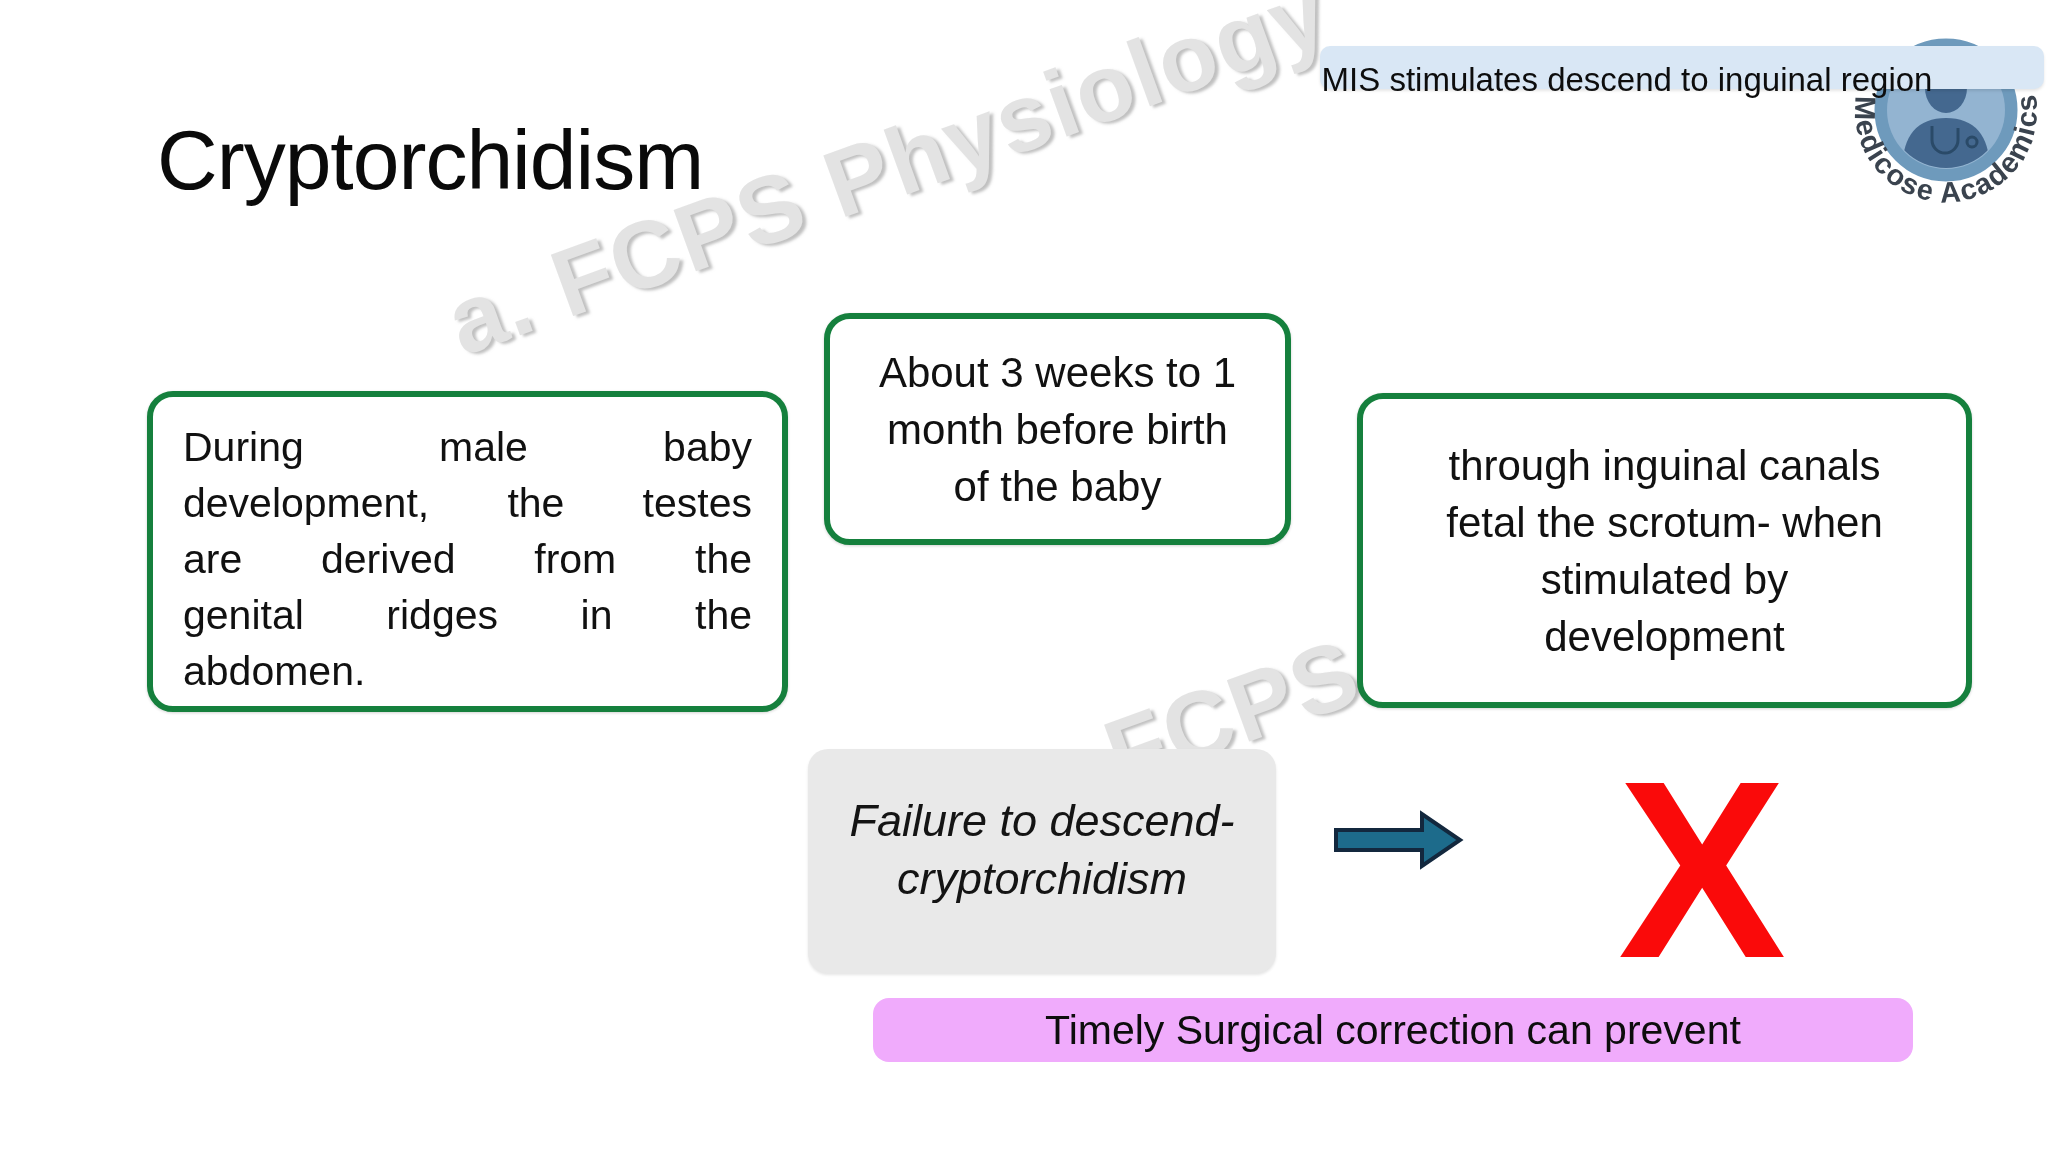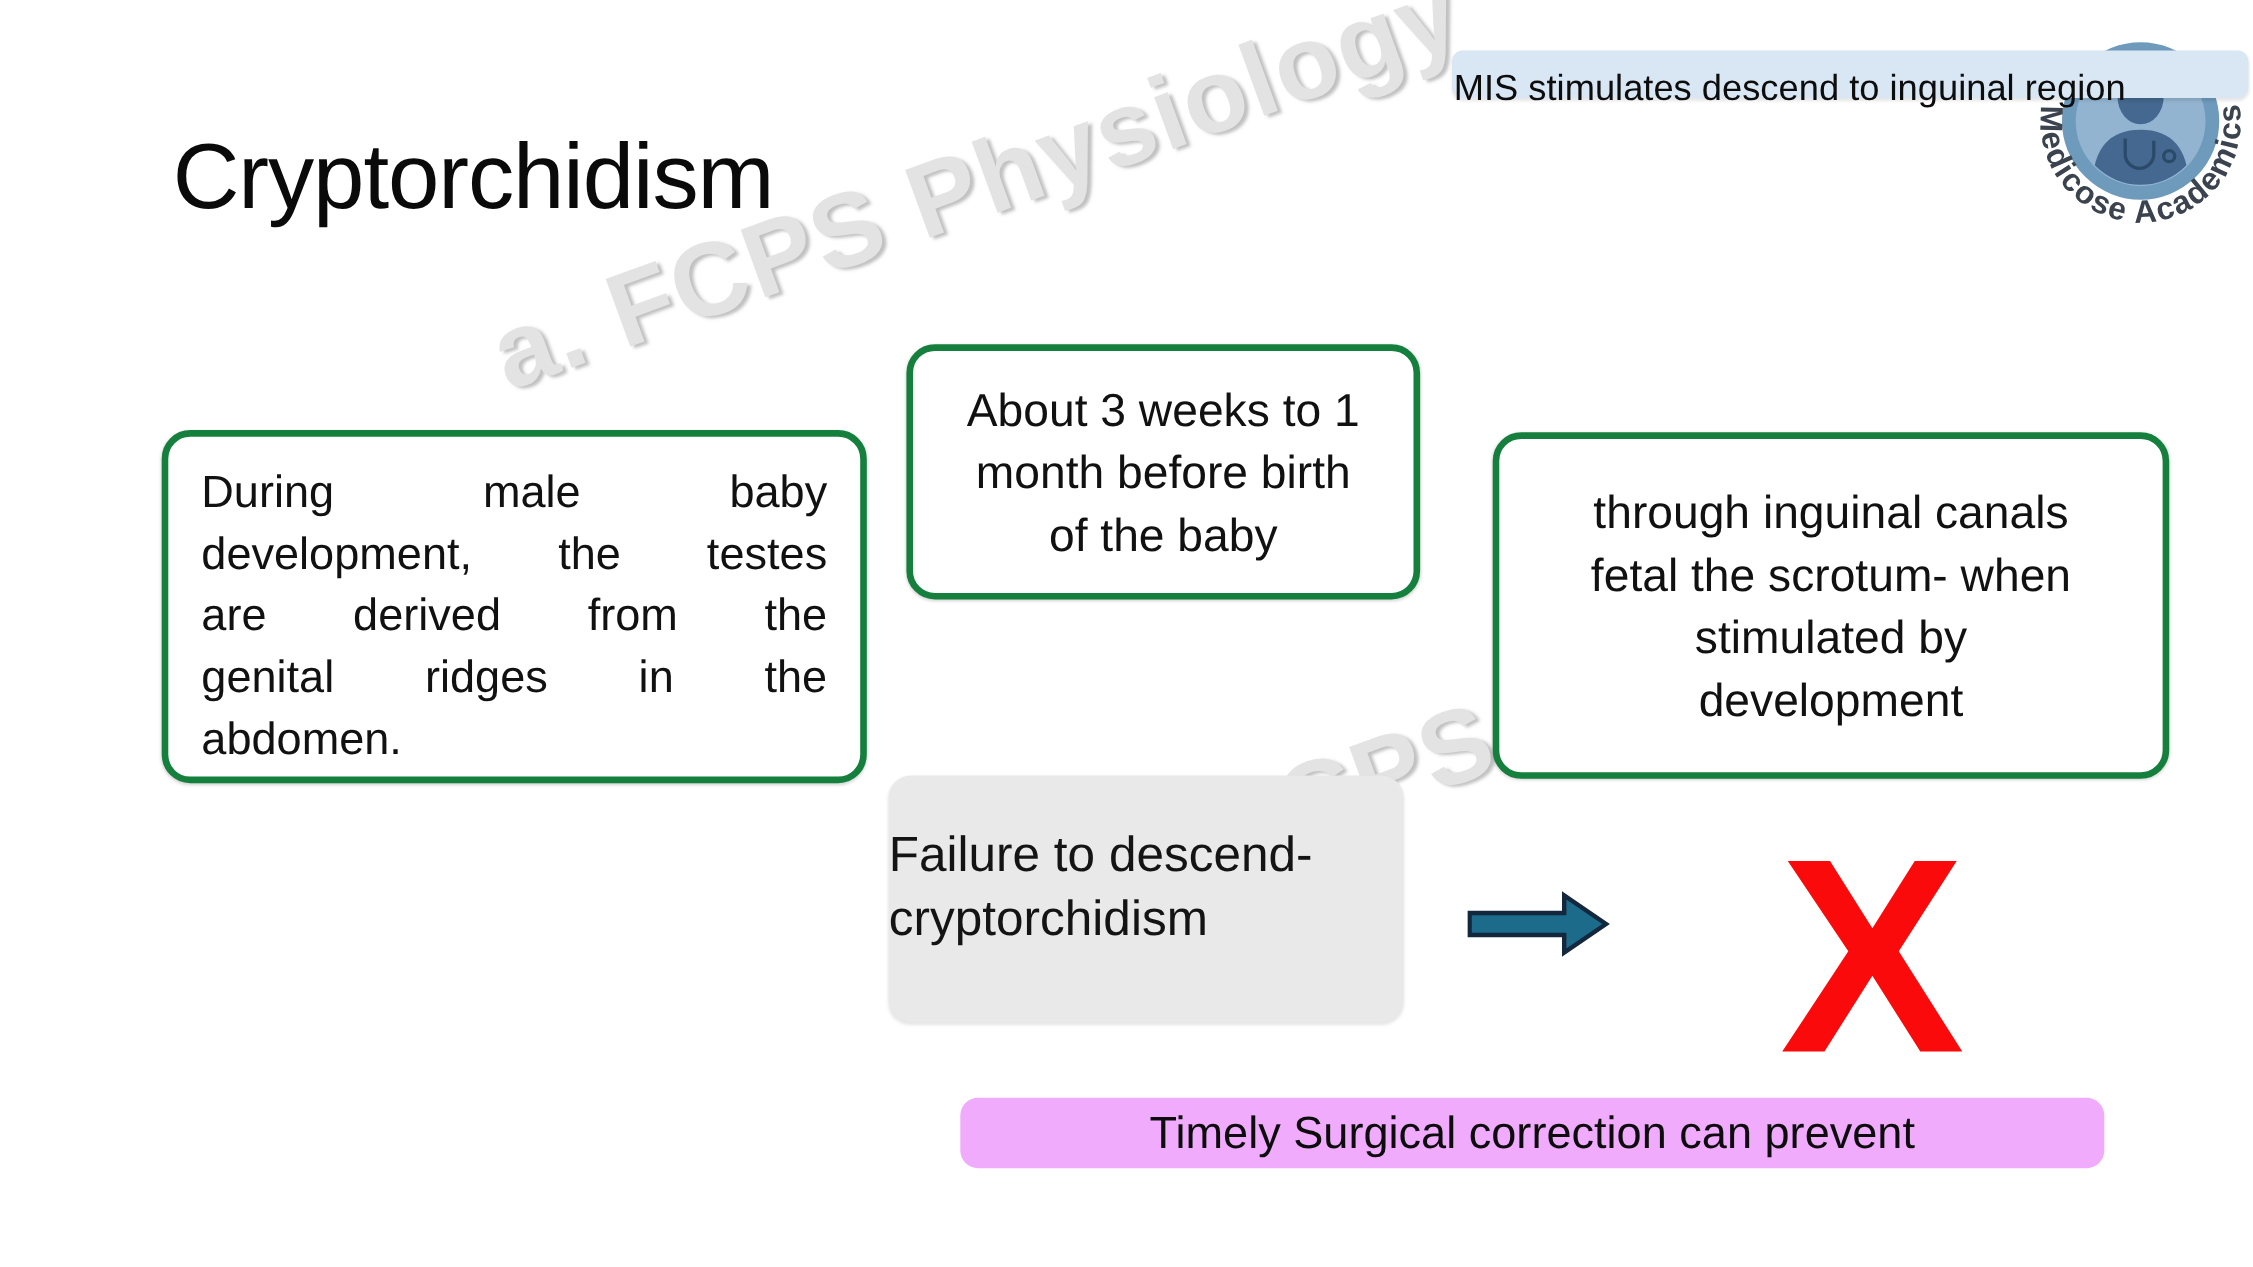--- a/index.html
+++ b/index.html
@@ -75,23 +75,24 @@
   
   .graybox{
     position:absolute;z-index:2;
     background:#e9e9e9;
     border-radius:20px;
     box-shadow:0 2px 3px rgba(0,0,0,.10);
     color:#141414;
     box-sizing:border-box;
   }
   .gray-cause{
-    left:808px;top:705px;width:468px;height:224px;
-    display:flex;flex-direction:column;justify-content:center;align-items:flex-start;
+    left:808px;top:749px;width:468px;height:224px;
+    display:flex;flex-direction:column;justify-content:center;align-items:center;
     padding-bottom:22px;
+    font-style:italic;
   }
   .gray-cause .cline{font-size:45px;line-height:58px;}
   .gray-effect{
     left:1516px;top:749px;width:464px;height:215px;
     padding:14px 18px 0 18px;
     text-align:center;
   }
   .gray-effect p{
     margin:0 0 13px 0;
     font-size:34px;line-height:43px;

